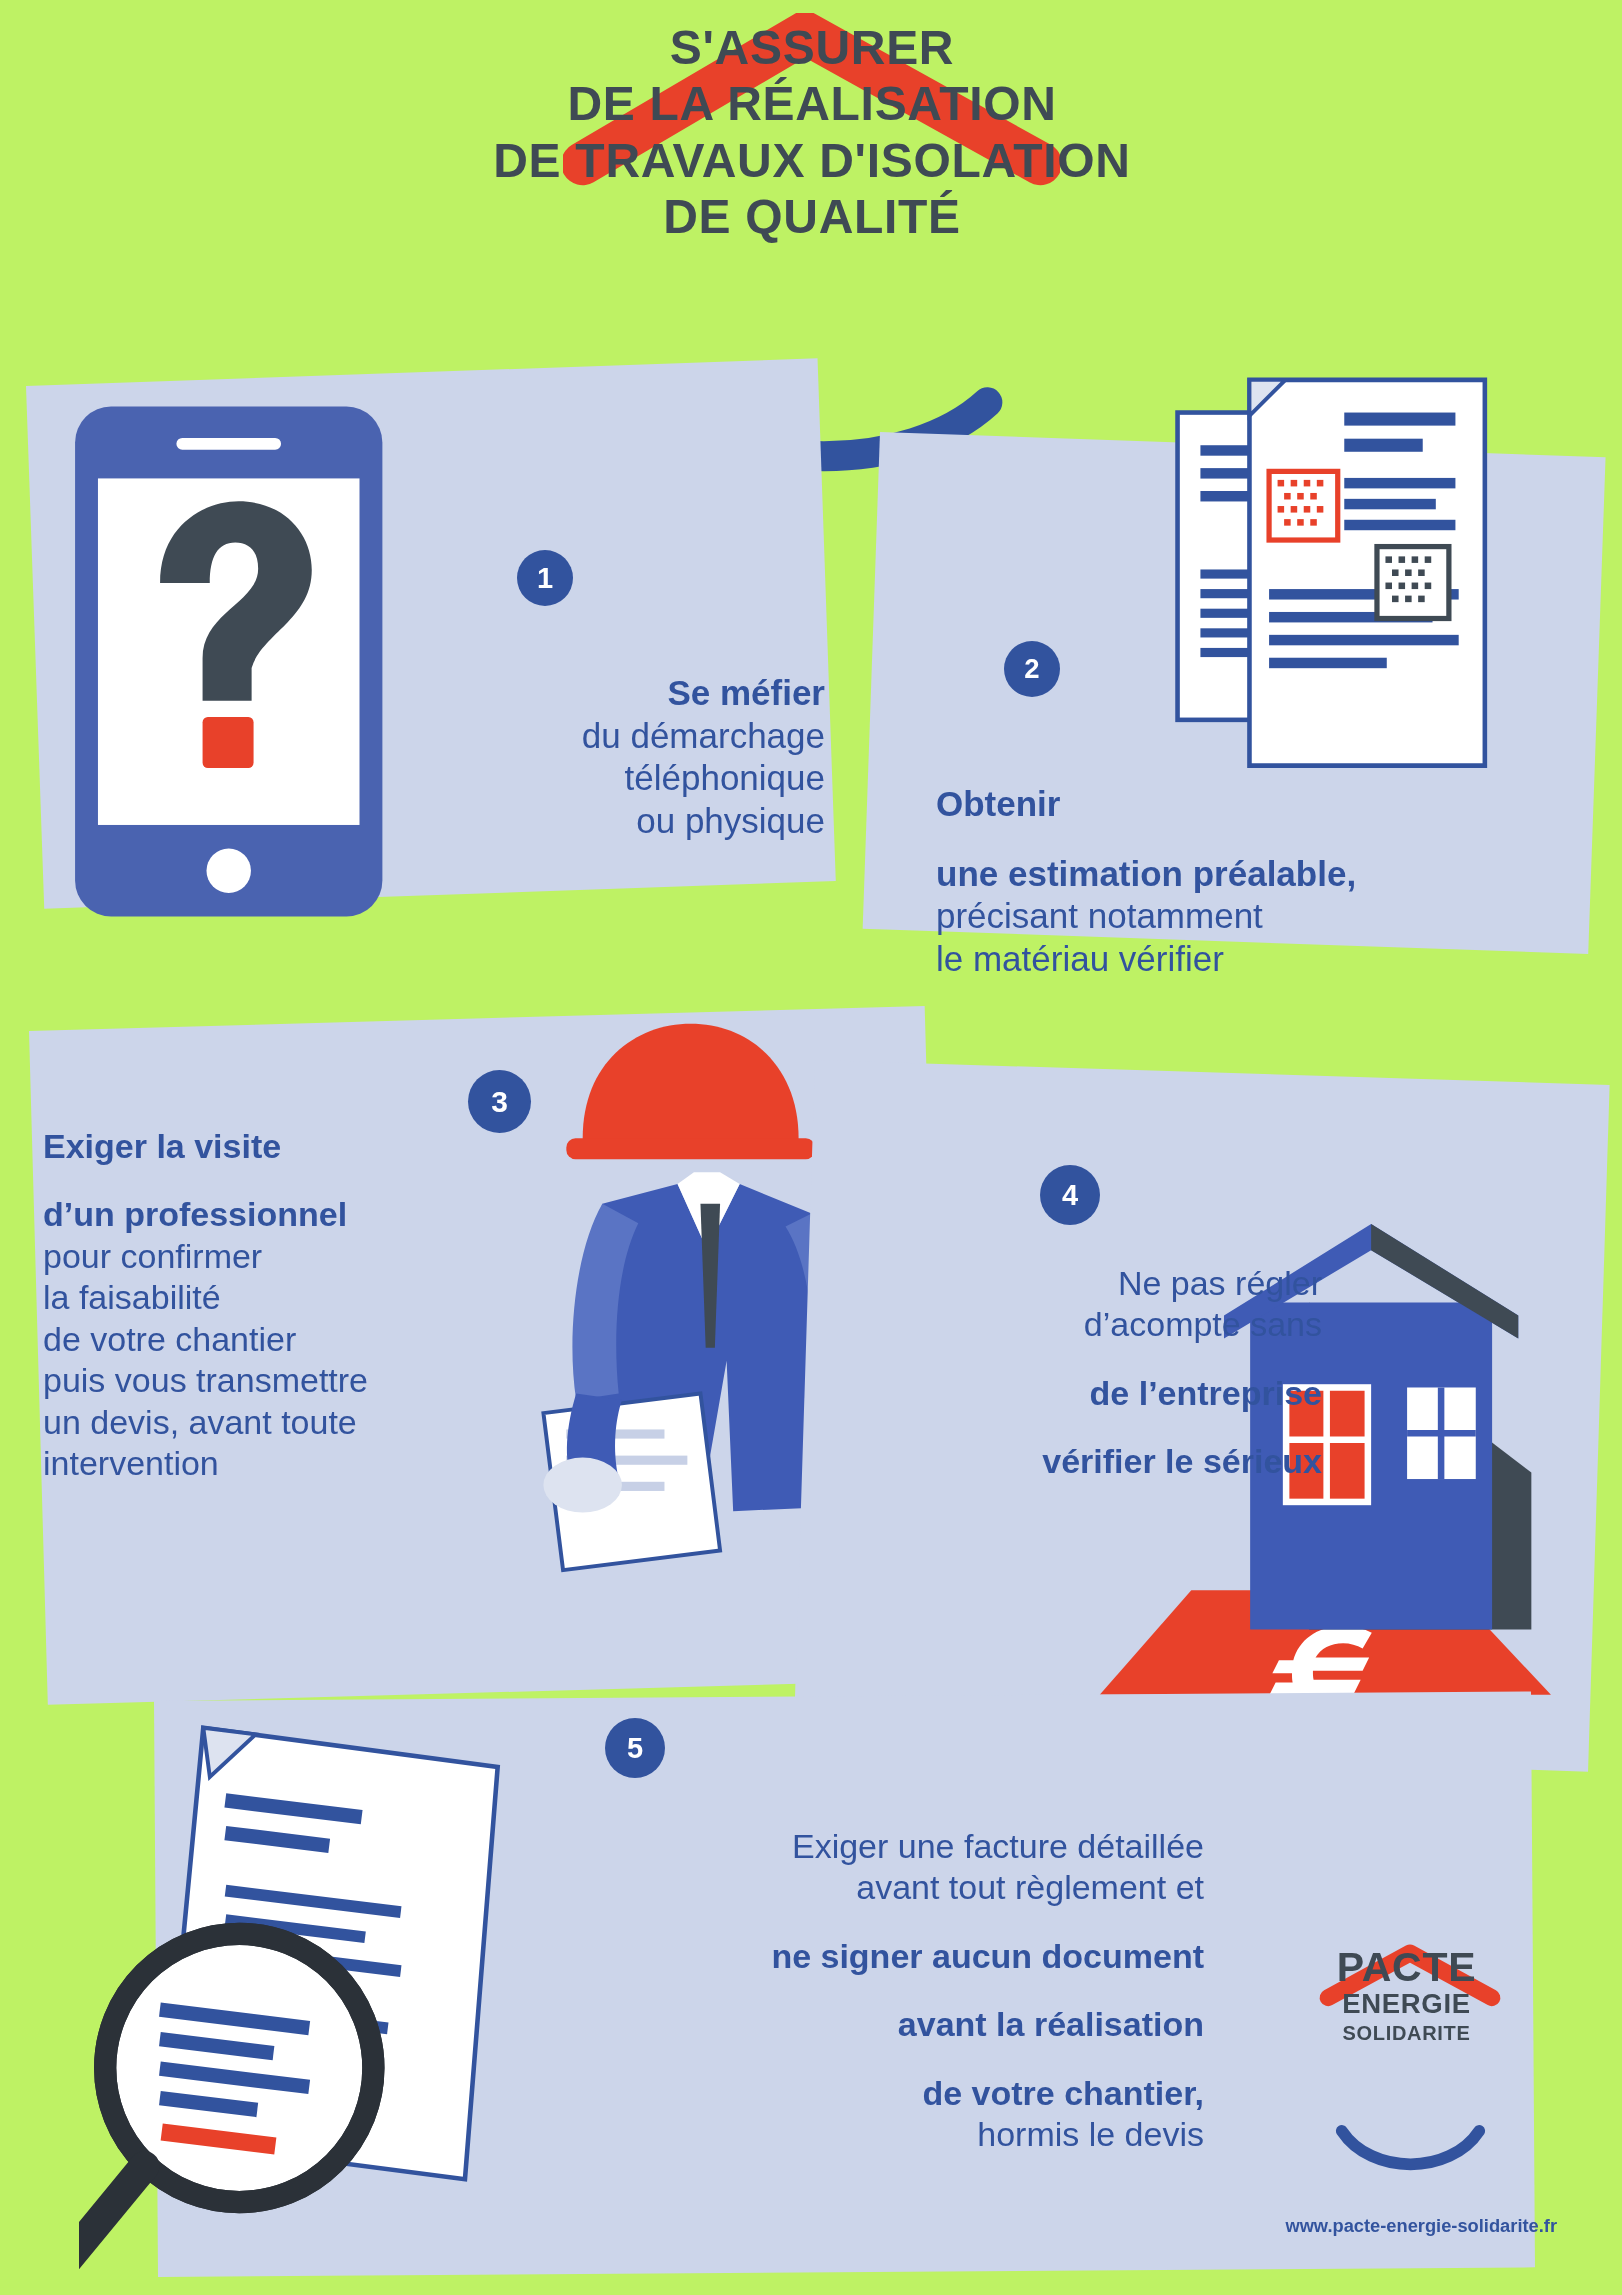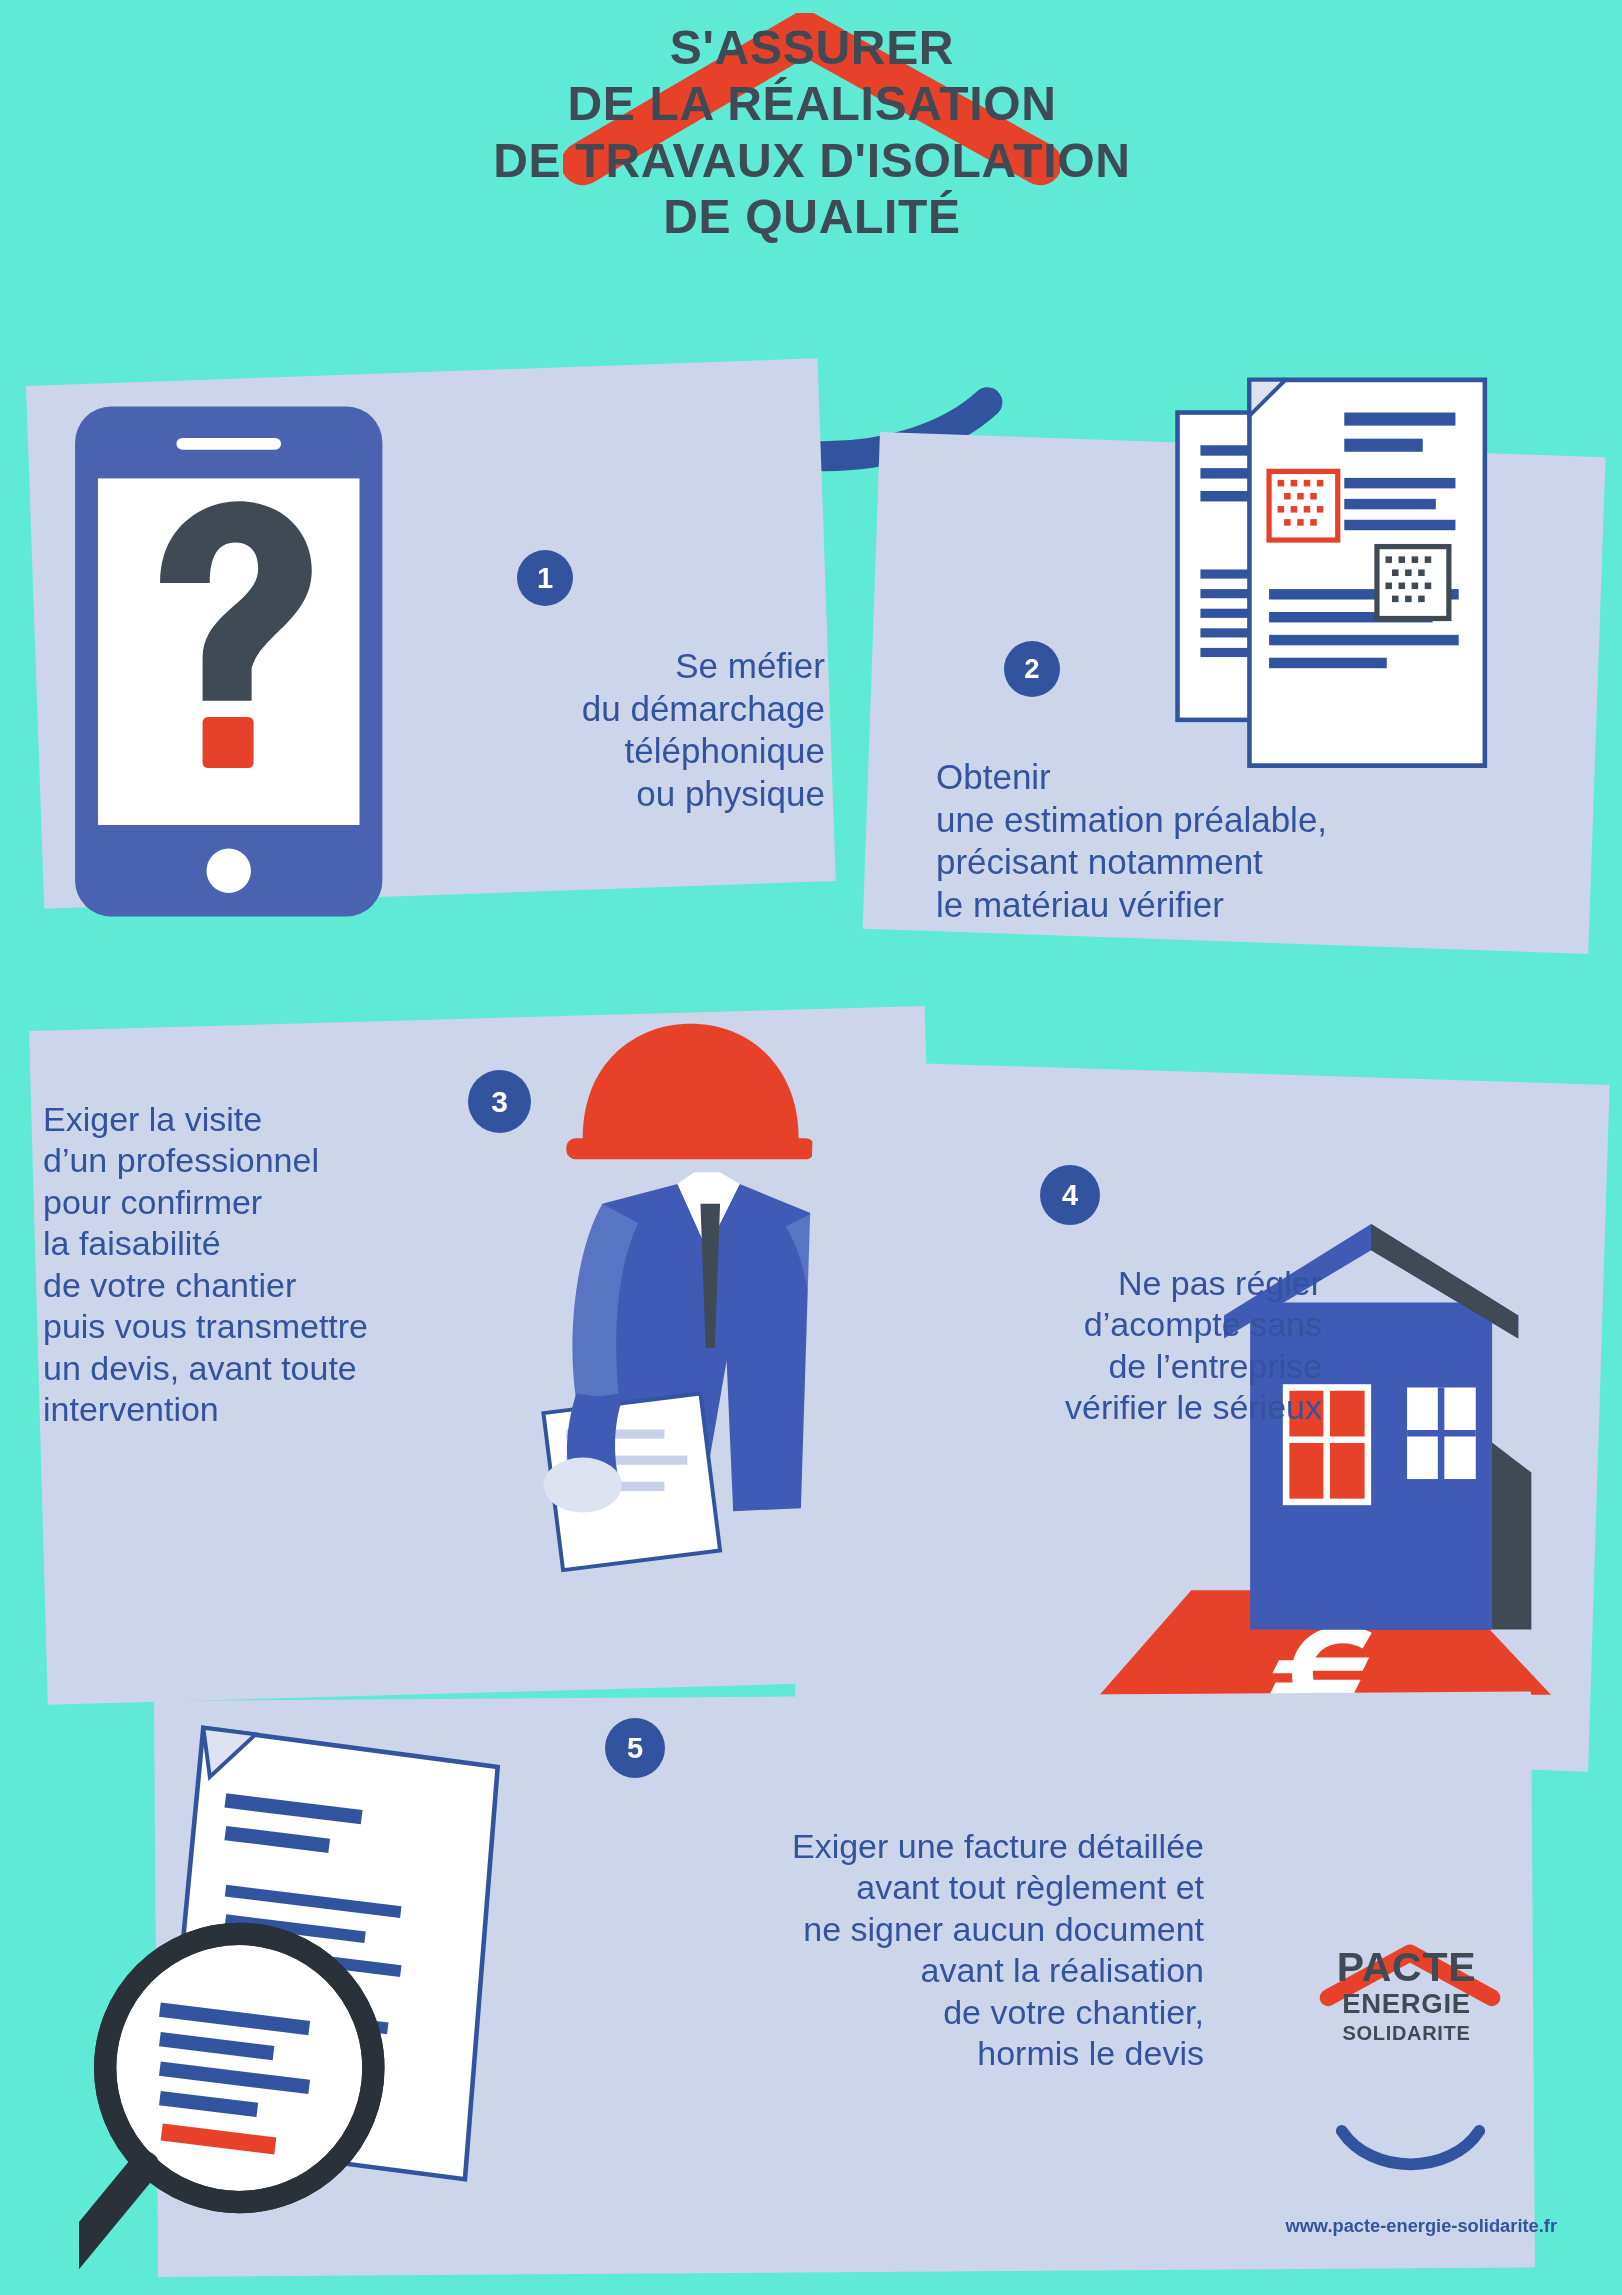--- a/index.html
+++ b/index.html
@@ -13,21 +13,21 @@
     position: relative;
     overflow: hidden;
     font-family: "Liberation Sans", sans-serif;
     color: #2e4a8b;
   }
   .stage {
     position: absolute;
     left: 0; top: 0;
     width: 1623px;
     height: 2295px;
-    background: #5eead4;
+    background: #bef264;
   }
 
   
   .panel {
     position: absolute;
     background: #ccd5ea;
   }
   .num-badge {
     position: absolute;
     border-radius: 50%;
@@ -37,21 +37,21 @@
     display: flex;
     align-items: center;
     justify-content: center;
     font-family: "Liberation Sans", sans-serif;
   }
   .txt {
     position: absolute;
     color: #32539e;
     line-height: 1.22;
   }
-  .b { font-weight: normal; }
+  .b { font-weight: bold; margin-top: 27px; }
 
   
   #title-block {
     position: absolute;
     left: 393px;
     top: 19.6px;
     width: 838px;
     text-align: center;
   }
   #title-block .line {

